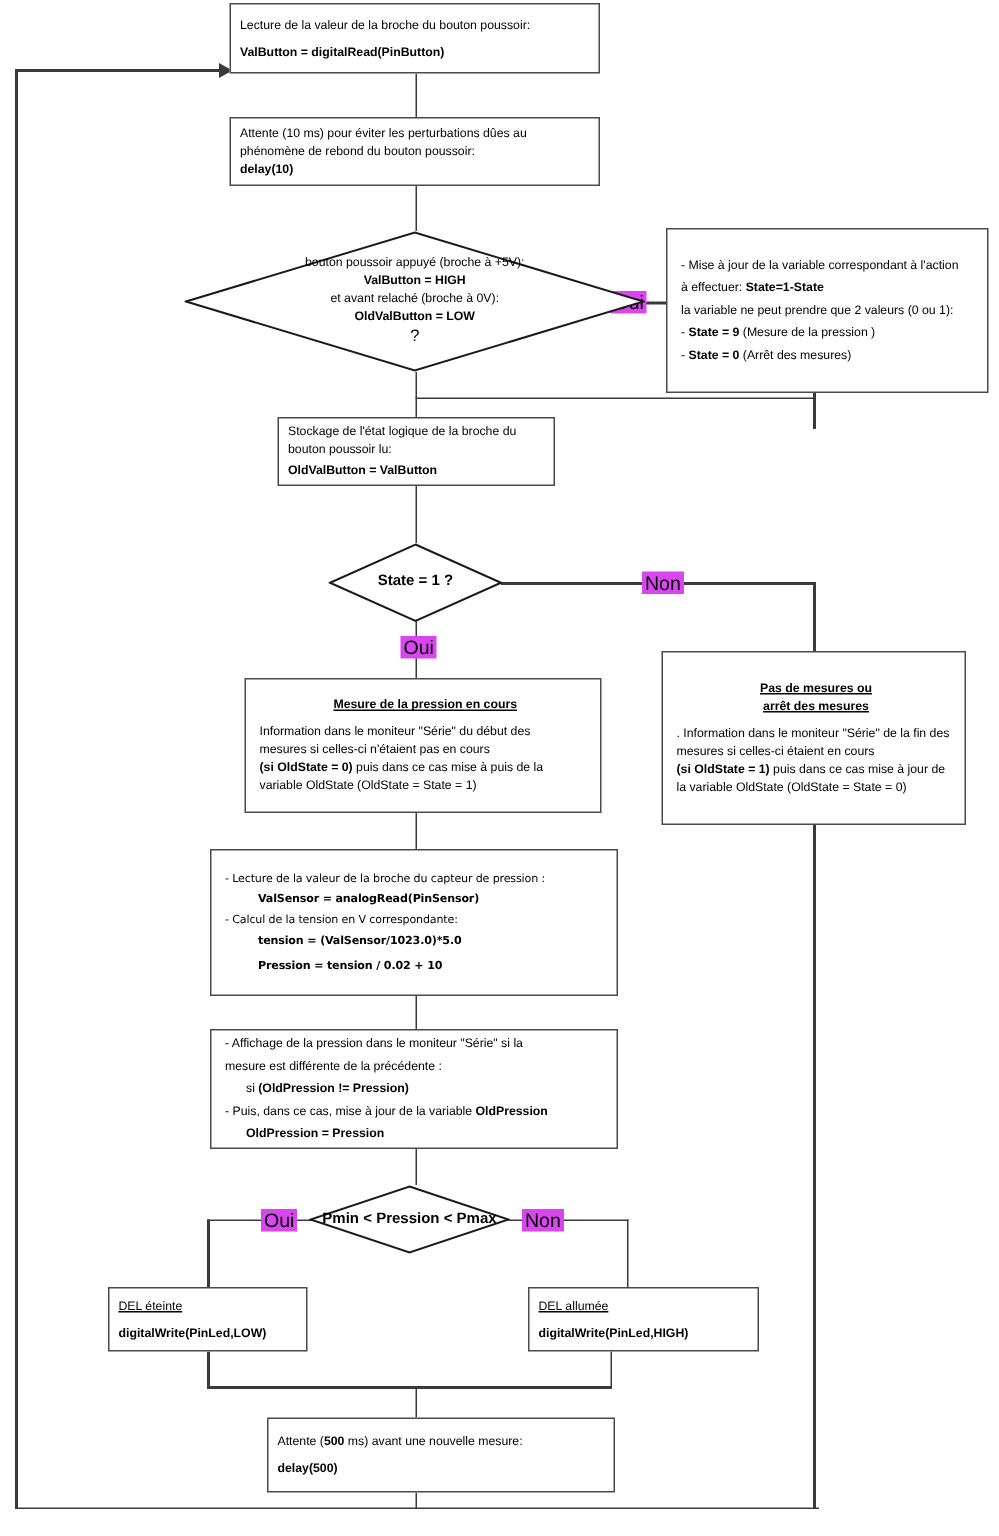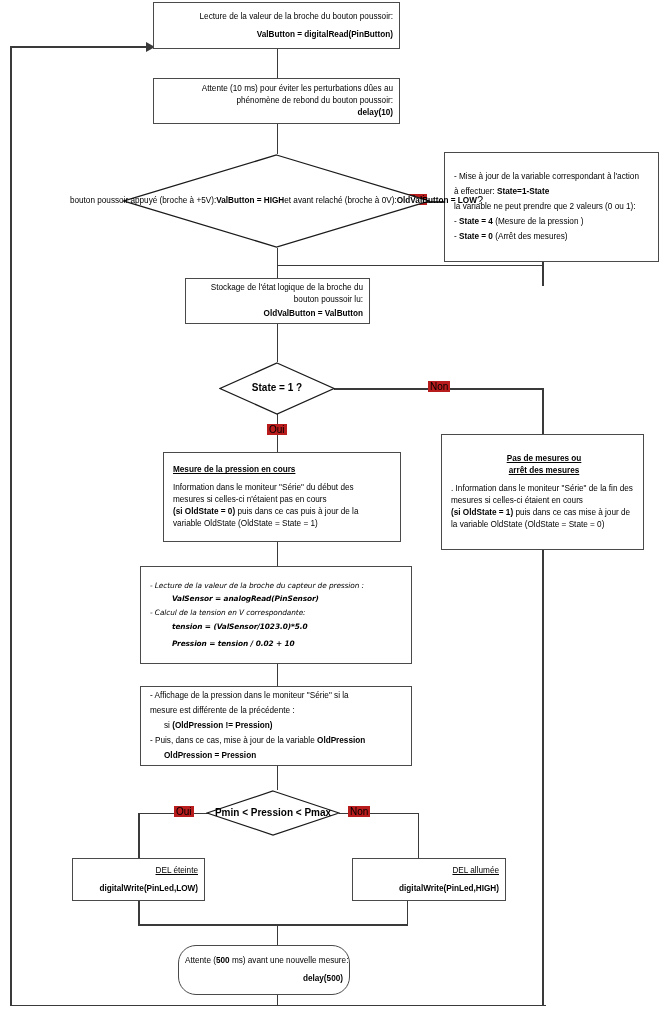--- a/index.html
+++ b/index.html
@@ -24,21 +24,21 @@
     display: flex;
     flex-direction: column;
     justify-content: center;
     z-index: 5;
   }
   .box .line {
     font-size: 8.2px;
     line-height: 1.45;
     white-space: nowrap;
   }
-  .box.ctr .line { text-align: right; }
+  .box.ctr .line { text-align: left; }
   .box.lft { padding-left: 9px; padding-right: 6px; }
   .box.ctr { padding-left: 6px; padding-right: 6px; }
   .b { font-weight: bold; }
   .u { text-decoration: underline; }
   .gap { height: 6px; }
   .gap-s { height: 3px; }
   .indent { padding-left: 22px; }
   .indent2 { padding-left: 14px; }
 
   
@@ -48,38 +48,38 @@
   .diamond {
     position: absolute;
     z-index: 5;
   }
   .diamond svg { display:block; position:absolute; left:0; top:0; }
   .diamond .dtext {
     position: absolute;
     left: 0; top: 0;
     width: 100%; height: 100%;
     display: flex;
-    flex-direction: row;
+    flex-direction: column;
     align-items: center;
     justify-content: center;
     font-size: 8.2px;
     line-height: 1.45;
     text-align: center;
     white-space: nowrap;
   }
   
   .ln {
     position: absolute;
     background: #3a3a3a;
     z-index: 1;
   }
   .lbl {
     position: absolute;
-    font-size: 10px;
-    background: #b91c1c;
+    font-size: 13px;
+    background: #d946ef;
     padding: 0 2px;
     z-index: 3;
     white-space: nowrap;
   }
   .arrow {
     position: absolute;
     width: 0; height: 0;
     border-top: 5px solid transparent;
     border-bottom: 5px solid transparent;
     border-left: 9px solid #3a3a3a;
@@ -147,52 +147,52 @@
     <div class="line b">delay(10)</div>
   </div>
 
   <div class="box lft" style="left:444px; top:152px; width:215px; height:110px;">
     <div class="line">- Mise à jour de la variable correspondant à l'action</div>
     <div class="gap-s"></div>
     <div class="line"><span>à effectuer: </span><span class="b">State=1-State</span></div>
     <div class="gap-s"></div>
     <div class="line">la variable ne peut prendre que 2 valeurs (0 ou 1):</div>
     <div class="gap-s"></div>
-    <div class="line"><span>- </span><span class="b">State = 4</span><span> (Mesure de la pression )</span></div>
+    <div class="line"><span>- </span><span class="b">State = 9</span><span> (Mesure de la pression )</span></div>
     <div class="gap-s"></div>
     <div class="line"><span>- </span><span class="b">State = 0</span><span> (Arrêt des mesures)</span></div>
   </div>
 
   <div class="box ctr" style="left:185px; top:278px; width:185px; height:46px;">
     <div class="line">Stockage de l'état logique de la broche du</div>
     <div class="line">bouton poussoir lu:</div>
     <div class="gap-s"></div>
     <div class="line b">OldValButton = ValButton</div>
   </div>
 
   <div class="box lft" style="left:163px; top:452px; width:238px; height:90px;">
-    <div class="line b u" style="text-align:left;">Mesure de la pression en cours</div>
+    <div class="line b u" style="text-align:center;">Mesure de la pression en cours</div>
     <div class="gap"></div>
     <div class="line">Information dans le moniteur "Série" du début des</div>
     <div class="line">mesures si celles-ci n'étaient pas en cours</div>
-    <div class="line"><span class="b">(si OldState = 0)</span><span>  puis dans ce cas puis à jour de la</span></div>
+    <div class="line"><span class="b">(si OldState = 0)</span><span>  puis dans ce cas mise à puis de la</span></div>
     <div class="line">variable OldState (OldState = State = 1)</div>
   </div>
 
   <div class="box lft" style="left:441px; top:434px; width:203px; height:116px;">
     <div class="line b u" style="text-align:center;">Pas de mesures ou</div>
     <div class="line b u" style="text-align:center;">arrêt des mesures</div>
     <div class="gap"></div>
     <div class="line">. Information dans le moniteur "Série" de la fin des</div>
     <div class="line">mesures si celles-ci étaient en cours</div>
     <div class="line"><span class="b">(si OldState = 1)</span><span>  puis dans ce cas mise à jour de</span></div>
     <div class="line">la variable OldState (OldState = State = 0)</div>
   </div>
 
-  <div class="box lft narrowfont" style="left:140px; top:566px; width:272px; height:98px;font-style:italic;">
+  <div class="box lft narrowfont" style="left:140px; top:566px; width:272px; height:98px;">
     <div class="line">- Lecture de la valeur de la broche du capteur de pression :</div>
     <div class="gap-s"></div>
     <div class="line b indent">ValSensor = analogRead(PinSensor)</div>
     <div class="gap-s"></div>
     <div class="line">- Calcul de la tension en V correspondante:</div>
     <div class="gap-s"></div>
     <div class="line b indent">tension = (ValSensor/1023.0)*5.0</div>
     <div class="gap-s"></div>
     <div class="gap-s"></div>
     <div class="line b indent">Pression = tension / 0.02 + 10</div>
@@ -215,21 +215,21 @@
     <div class="gap"></div>
     <div class="line b">digitalWrite(PinLed,LOW)</div>
   </div>
 
   <div class="box ctr" style="left:352px; top:858px; width:154px; height:43px;">
     <div class="line u">DEL allumée</div>
     <div class="gap"></div>
     <div class="line b">digitalWrite(PinLed,HIGH)</div>
   </div>
 
-  <div class="box ctr" style="left:178px; top:945px; width:172px; height:50px;border-radius:18px;">
+  <div class="box ctr" style="left:178px; top:945px; width:232px; height:50px;">
     <div class="line"><span>Attente (</span><span class="b">500</span><span> ms) avant une nouvelle mesure:</span></div>
     <div class="gap"></div>
     <div class="line b">delay(500)</div>
   </div>
 
   <div class="diamond" style="left:123px; top:154px; width:307px; height:94px;">
     <svg width="307" height="94" viewBox="0 0 307 94">
       <polygon points="153.5,1 306,47 153.5,93 1,47" fill="#ffffff" stroke="#1a1a1a" stroke-width="1.3"></polygon>
     </svg>
     <div class="dtext">

